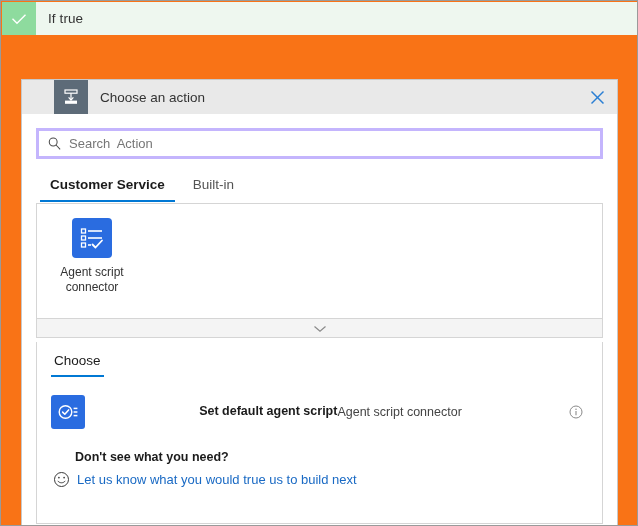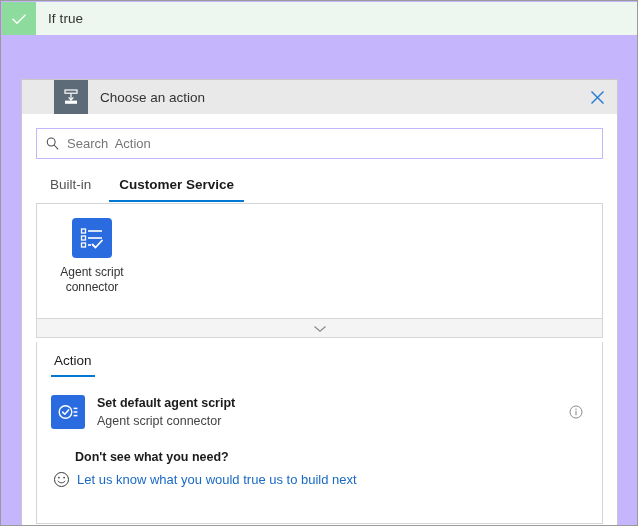--- a/index.html
+++ b/index.html
@@ -14,21 +14,21 @@
     overflow: hidden;
     -webkit-font-smoothing: antialiased;
   }
 
   #page {
     position: relative;
     width: 638px;
     height: 526px;
     box-sizing: border-box;
     border: 1px solid #9a9a9a;
-    background: #c4b5fd;
+    background: #f97316;
     overflow: hidden;
   }
 
   
   .iftrue-bar {
     position: absolute;
     left: 1px;
     top: 1px;
     width: 636px;
     height: 33px;
@@ -107,21 +107,21 @@
   .dialog-body {
     padding: 0 14px;
     box-sizing: border-box;
     position: relative;
     height: 412px;
   }
 
   .search-wrap {
     margin-top: 14px;
     height: 31px;
-    border: 1px solid #c4b5fd;
+    border: 3px solid #c4b5fd;
     background: #ffffff;
     display: flex;
     align-items: center;
     box-sizing: border-box;
   }
   .search-icon-box {
     width: 30px;
     flex: 0 0 30px;
     display: flex;
     align-items: center;
@@ -277,21 +277,20 @@
     background: #2a6ce0;
     display: flex;
     align-items: center;
     justify-content: center;
     flex: 0 0 34px;
   }
   .action-row-text {
     margin-left: 12px;
     flex: 1 1 auto;
     display: flex;
-    flex-direction: column;
     justify-content: center;
   }
   .action-row-title {
     font-size: 12.5px;
     font-weight: bold;
     color: #1b1b1b;
     line-height: 17px;
   }
   .action-row-sub {
     font-size: 12.5px;
@@ -378,25 +377,25 @@
         <span class="search-icon-box">
           <svg width="15" height="15" viewBox="0 0 16 16" aria-hidden="true">
             <circle cx="6.6" cy="6.4" r="4.2" fill="none" stroke="#4a4a4a" stroke-width="1.1"></circle>
             <line x1="9.7" y1="9.6" x2="14" y2="14.2" stroke="#4a4a4a" stroke-width="1.1"></line>
           </svg>
         </span>
         <input class="search-input" type="text" placeholder="Search  Action" style="">
       </div>
 
       <div class="tabs">
+        <div class="tab active">
+          <span>Customer Service</span>
+        </div>
         <div class="tab">
           <span>Built-in</span>
-        </div>
-        <div class="tab active">
-          <span>Customer Service</span>
         </div>
       </div>
 
       <div class="connector-panel">
         <div class="connector-tile">
           <span class="connector-tile-icon">
             <svg width="26" height="26" viewBox="0 0 26 26" aria-hidden="true">
               <rect x="2.5" y="4" width="4" height="4" fill="none" stroke="#ffffff" stroke-width="1.3"></rect>
               <line x1="9" y1="6" x2="23" y2="6" stroke="#ffffff" stroke-width="1.6"></line>
               <rect x="2.5" y="11" width="4" height="4" fill="none" stroke="#ffffff" stroke-width="1.3"></rect>
@@ -415,21 +414,21 @@
           <svg width="14" height="8" viewBox="0 0 14 8" aria-hidden="true">
             <path d="M1.5 1.5 L7 6.2 L12.5 1.5" fill="none" stroke="#8a8a8a" stroke-width="1.2"></path>
           </svg>
         </span>
       </div>
 
       <div class="action-section">
 
         <div class="action-tabs">
           <div class="action-tab active">
-            <span>Action</span>
+            <span>Choose</span>
           </div>
         </div>
 
         <div class="action-row">
           <span class="action-row-icon">
             <svg width="24" height="24" viewBox="0 0 24 24" aria-hidden="true">
               <circle cx="9.5" cy="12" r="6.3" fill="none" stroke="#ffffff" stroke-width="1.4"></circle>
               <path d="M6.6 12.1 L8.8 14.3 L12.6 9.9" fill="none" stroke="#ffffff" stroke-width="1.5" stroke-linecap="round" stroke-linejoin="round"></path>
               <line x1="17.6" y1="8.4" x2="21.4" y2="8.4" stroke="#ffffff" stroke-width="1.5"></line>
               <line x1="17.6" y1="12" x2="21.4" y2="12" stroke="#ffffff" stroke-width="1.5"></line>

